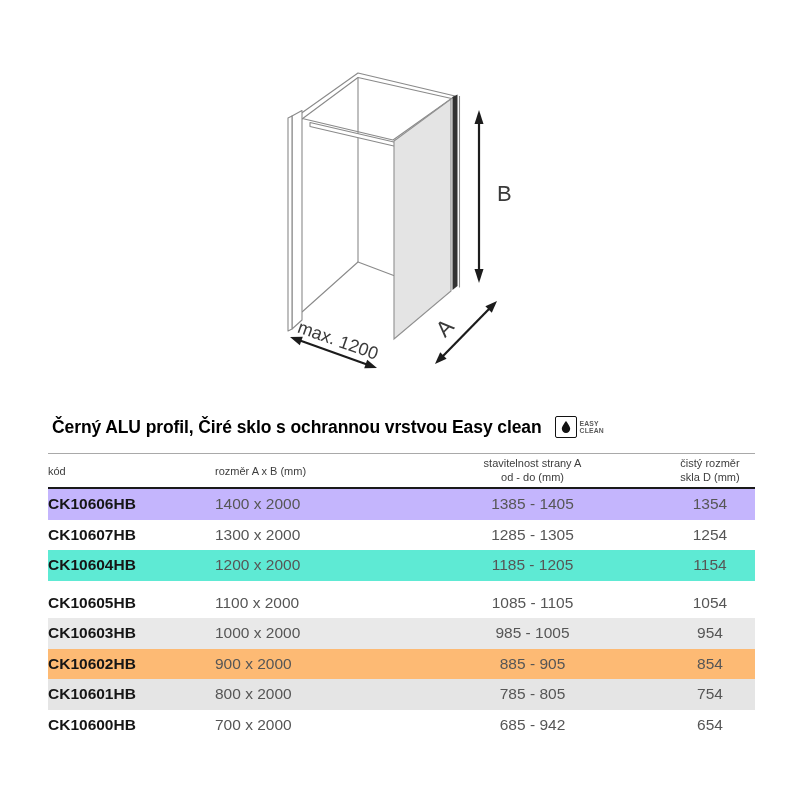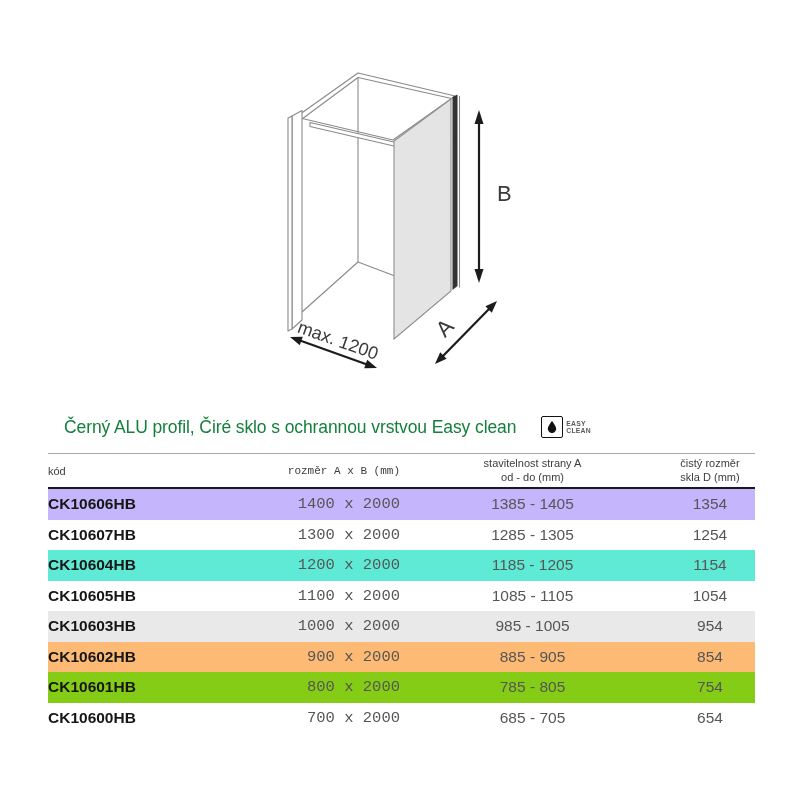--- a/index.html
+++ b/index.html
@@ -5,34 +5,34 @@
   html,body{margin:0;padding:0;background:#fff;}
   .page{position:relative;width:800px;height:800px;background:#fff;overflow:hidden;
         font-family:"Liberation Sans",sans-serif;}
 
   
   .diagram{position:absolute;left:250px;top:50px;}
 
   
   .heading-row{position:absolute;left:48px;top:412px;width:712px;height:30px;
                display:flex;align-items:center;gap:9px;}
-  .title{margin:16px;font-size:17.5px;font-weight:normal;color:#15803d;letter-spacing:-0.1px;white-space:nowrap;}
+  .title{margin:4px;font-size:17.5px;font-weight:bold;color:#000000;letter-spacing:-0.1px;white-space:nowrap;}
   .badge{display:flex;align-items:center;gap:3px;}
   .badge-box{width:22px;height:22px;border:1.6px solid #121212;border-radius:2px;
              display:flex;align-items:center;justify-content:center;background:#fff;box-sizing:border-box;}
   .badge-text{display:flex;flex-direction:column;font-size:6.8px;font-weight:bold;
               color:#5a5a5a;line-height:7.4px;letter-spacing:.2px;}
 
   
   .spec-table{position:absolute;left:48px;top:453px;width:707px;}
   .thead{display:flex;align-items:center;height:33px;
          border-top:1px solid #a9a9a9;border-bottom:2.5px solid #1a1a1a;
          color:#3d3d3d;font-size:11px;}
   .c1{width:167px;text-align:left;}
-  .c2{width:185px;text-align:right;font-family:Liberation Mono, monospace;}
+  .c2{width:185px;text-align:left;}
   .c3{width:265px;text-align:center;}
   .c4{width:90px;text-align:center;}
   .two-line{line-height:13.5px;}
   .row{display:flex;align-items:center;height:30.5px;font-size:15.5px;color:#565656;}
   .row .c1{font-weight:bold;color:#161616;}
 </style>
 </head>
 <body>
 
 <div class="page">
@@ -126,46 +126,46 @@
           <div class="c2">1300 x 2000</div>
           <div class="c3">1285 - 1305</div>
           <div class="c4">1254</div>
         </div>
         <div class="row" style="background: #5eead4;">
           <div class="c1">CK10604HB</div>
           <div class="c2">1200 x 2000</div>
           <div class="c3">1185 - 1205</div>
           <div class="c4">1154</div>
         </div>
-        <div class="row" style="background: rgb(255, 255, 255);">
+        <div class="row" style="background: rgb(255, 255, 255); margin-top: 7px;">
           <div class="c1">CK10605HB</div>
           <div class="c2">1100 x 2000</div>
           <div class="c3">1085 - 1105</div>
           <div class="c4">1054</div>
         </div>
         <div class="row" style="background: rgb(233, 233, 233);">
           <div class="c1">CK10603HB</div>
           <div class="c2">1000 x 2000</div>
           <div class="c3">985 - 1005</div>
           <div class="c4">954</div>
         </div>
         <div class="row" style="background: #fdba74;">
           <div class="c1">CK10602HB</div>
           <div class="c2">900 x 2000</div>
           <div class="c3">885 - 905</div>
           <div class="c4">854</div>
         </div>
-        <div class="row" style="background: #84cc16;">
+        <div class="row" style="background: #e5e5e5;">
           <div class="c1">CK10601HB</div>
           <div class="c2">800 x 2000</div>
           <div class="c3">785 - 805</div>
           <div class="c4">754</div>
         </div>
         <div class="row" style="background: rgb(255, 255, 255);">
           <div class="c1">CK10600HB</div>
           <div class="c2">700 x 2000</div>
-          <div class="c3">685 - 705</div>
+          <div class="c3">685 - 942</div>
           <div class="c4">654</div>
         </div>
       </div>
   </div>
 
 </div>
 
 </body></html>

